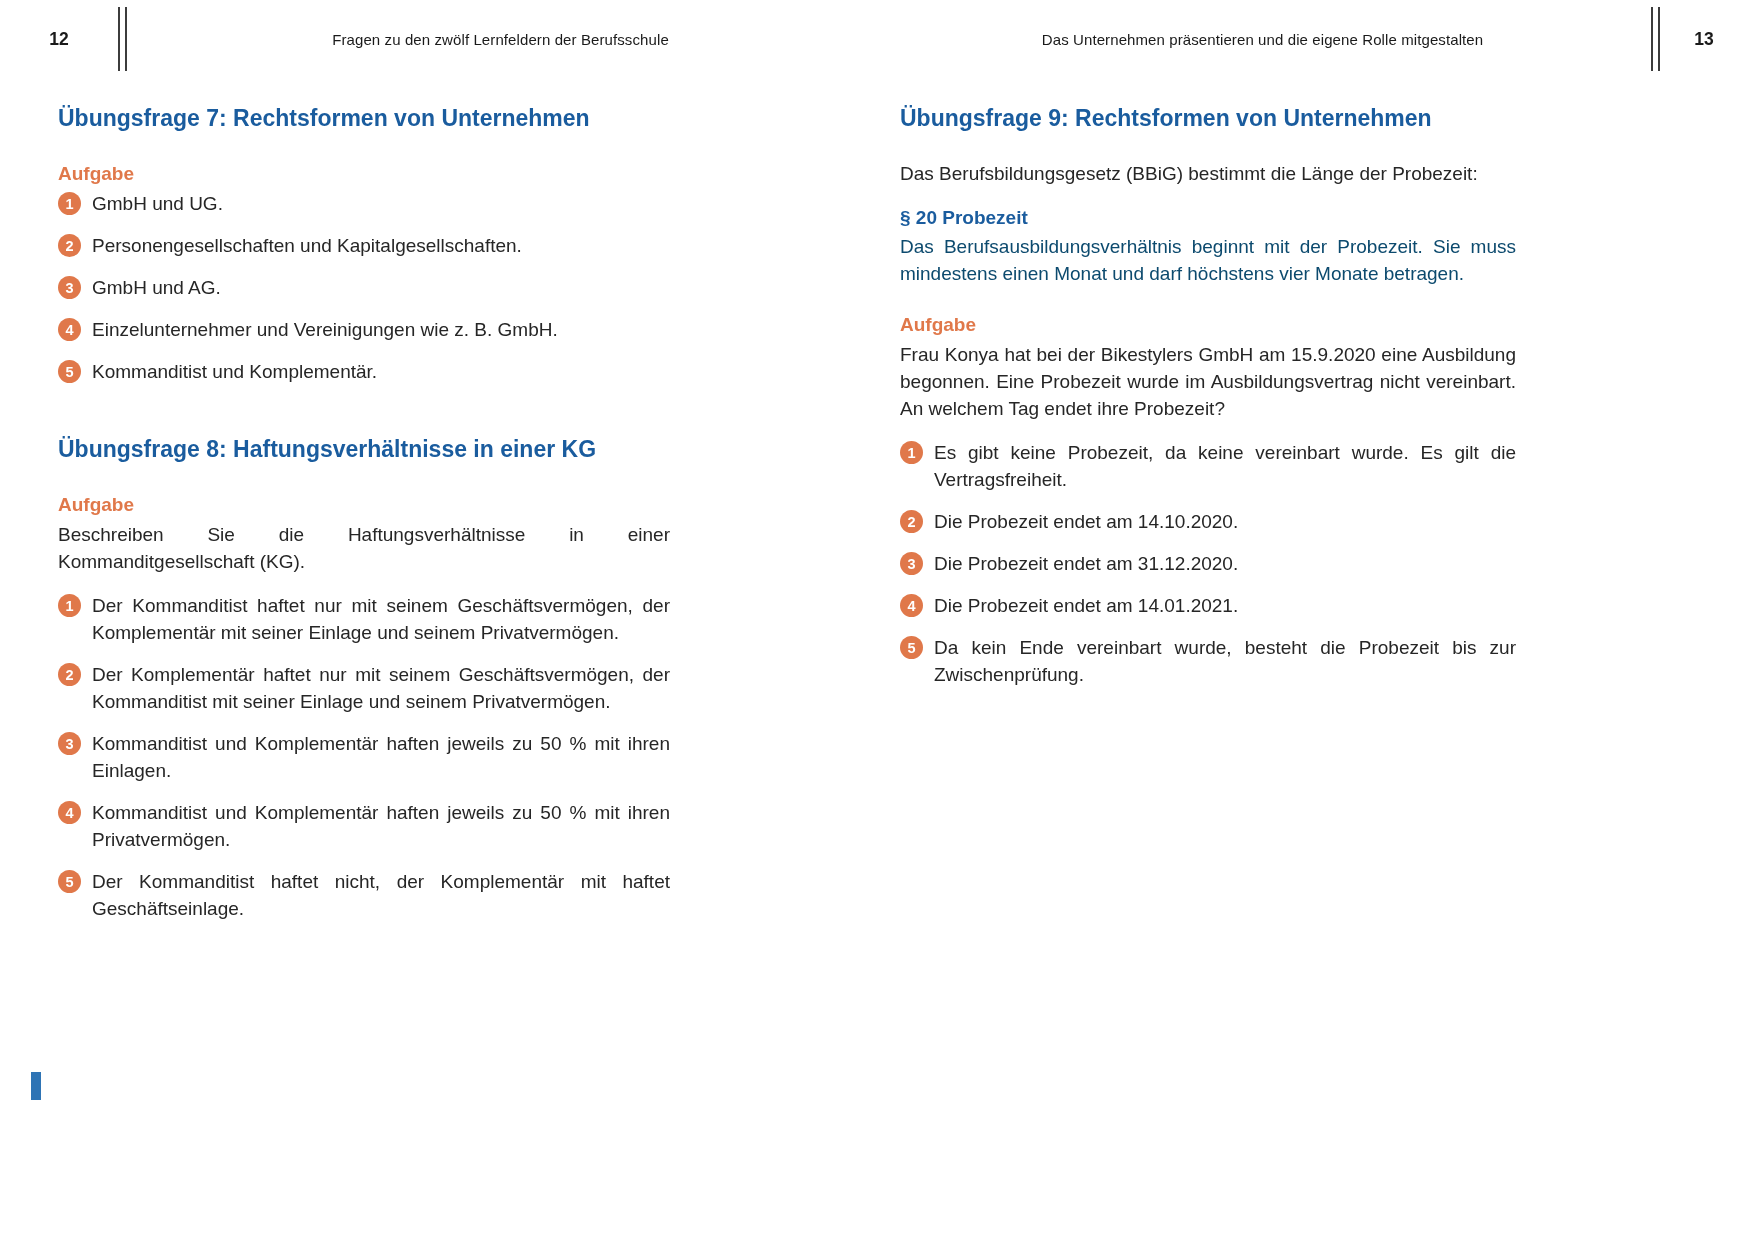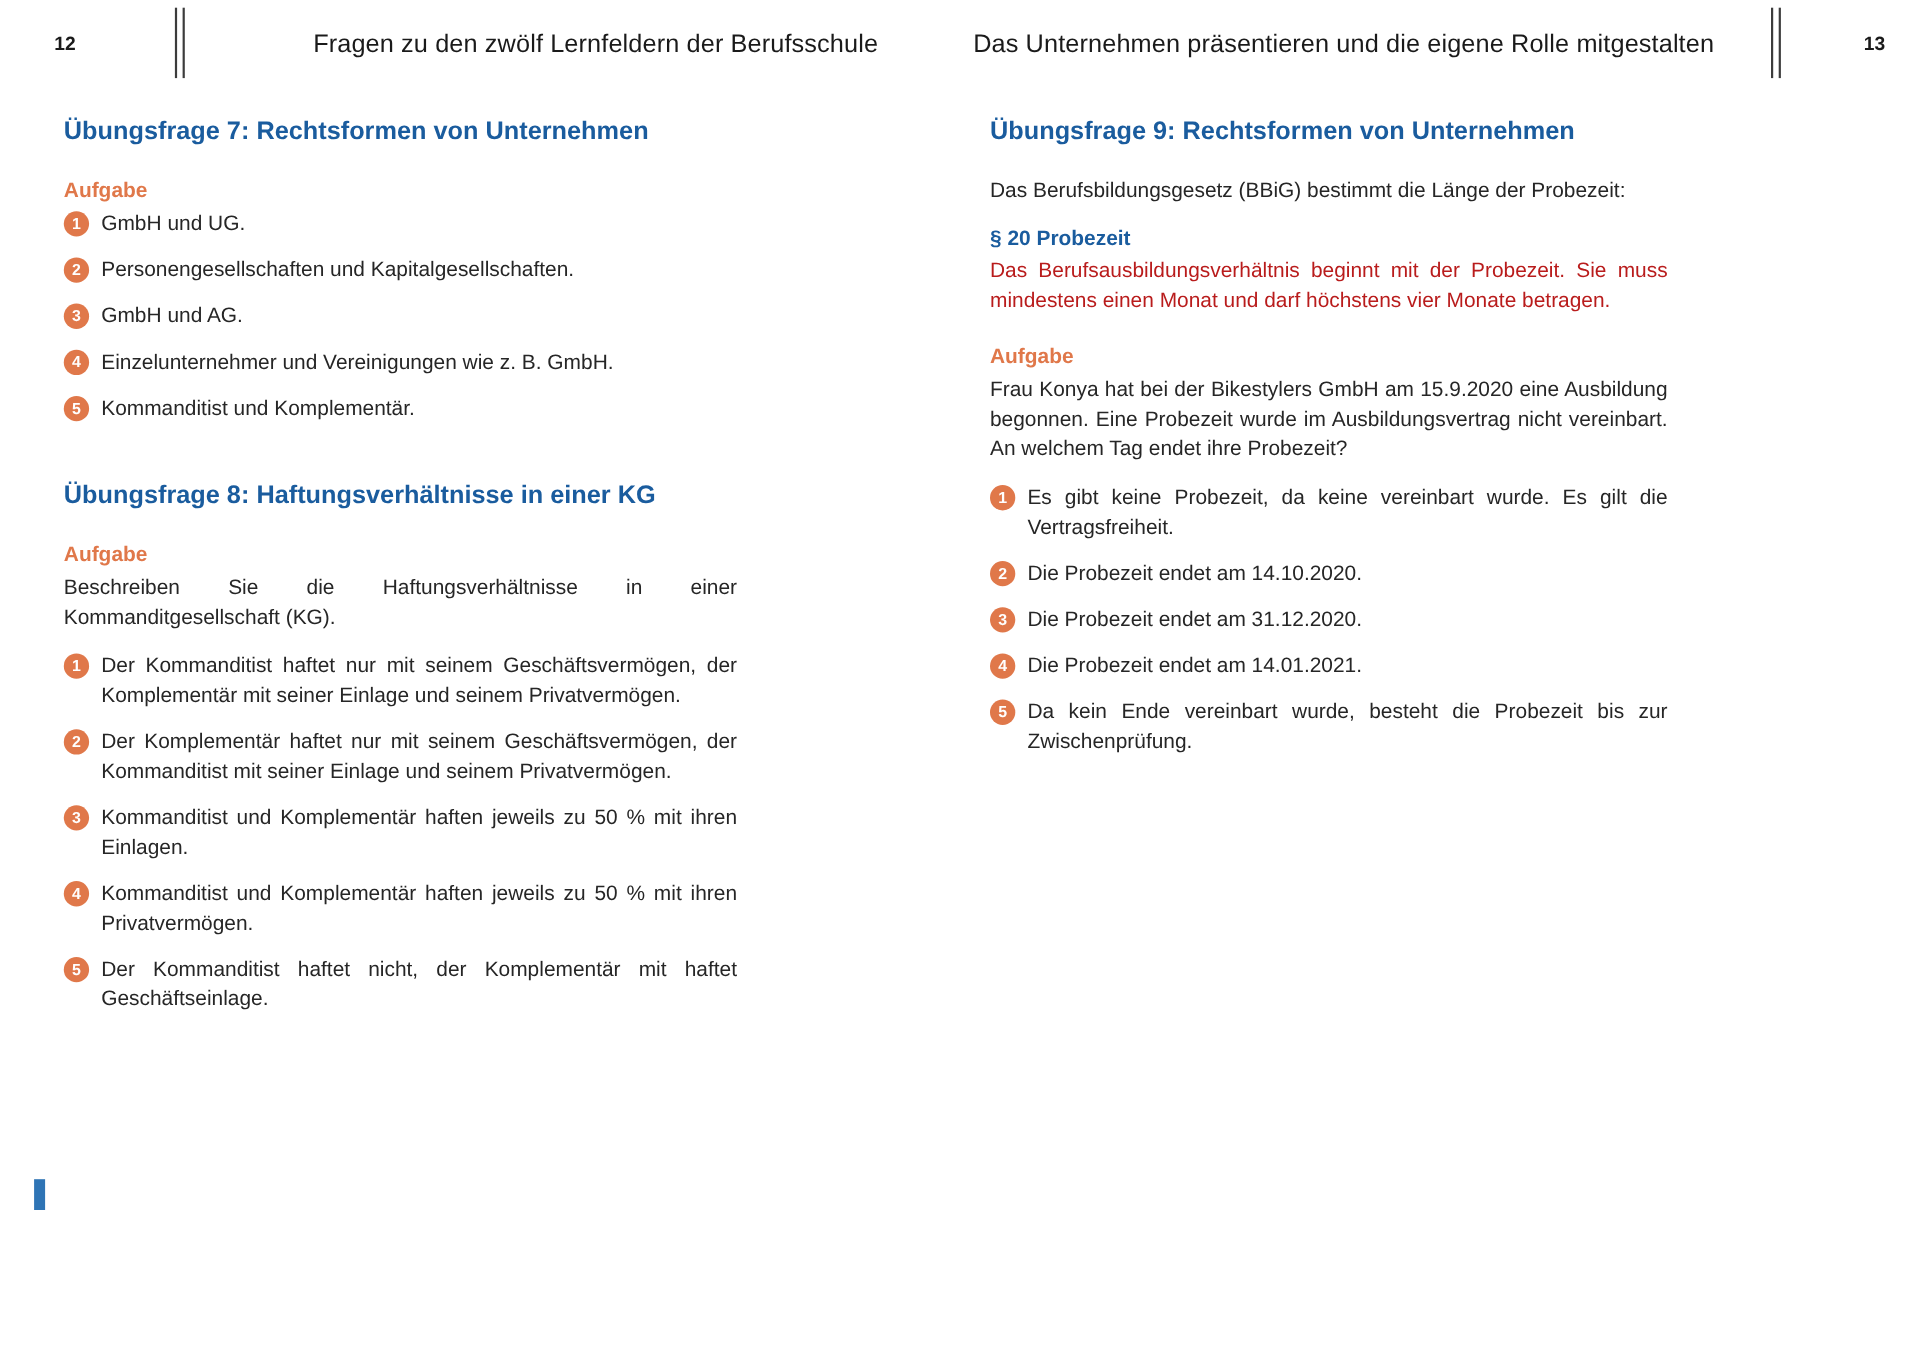--- a/index.html
+++ b/index.html
@@ -19,41 +19,40 @@
   }
   .page {
     width: 874px;
     box-sizing: border-box;
   }
   
   .page-header {
     height: 78px;
     display: flex;
     align-items: center;
-    gap: 41px;
   }
   .pagenum {
     width: 118px;
     text-align: center;
     font-weight: 700;
     font-size: 17.5px;
     color: #1a1a1a;
   }
   .page-right .pagenum { width: 88px; }
   .dbl-rule {
     width: 9px;
     height: 64px;
     box-sizing: border-box;
     border-left: 2.5px solid #3c3c3c;
     border-right: 2.5px solid #3c3c3c;
   }
   .running-head {
     flex: 1;
     text-align: center;
-    font-size: 23px;
+    font-size: 15px;
     color: #1a1a1a;
     letter-spacing: 0.1px;
   }
   
   .page-main {
     box-sizing: border-box;
     padding-top: 26px;
   }
   .page-left .page-main  { padding-left: 58px;  padding-right: 204px; }
   .page-right .page-main { padding-left: 26px;  padding-right: 232px; }
@@ -84,21 +83,21 @@
     font-size: 19px;
     line-height: 27px;
     font-weight: 700;
     color: #1a5c9e;
   }
   p.law-text {
     margin: 0 0 24px 0;
     font-size: 19px;
     line-height: 27px;
     text-align: justify;
-    color: #b91c1c;
+    color: #0c4a6e;
   }
   .options-list { margin-top: 2px; }
   .option {
     display: flex;
     align-items: flex-start;
     margin-bottom: 15px;
   }
   .badge {
     flex: 0 0 auto;
     width: 23px;

